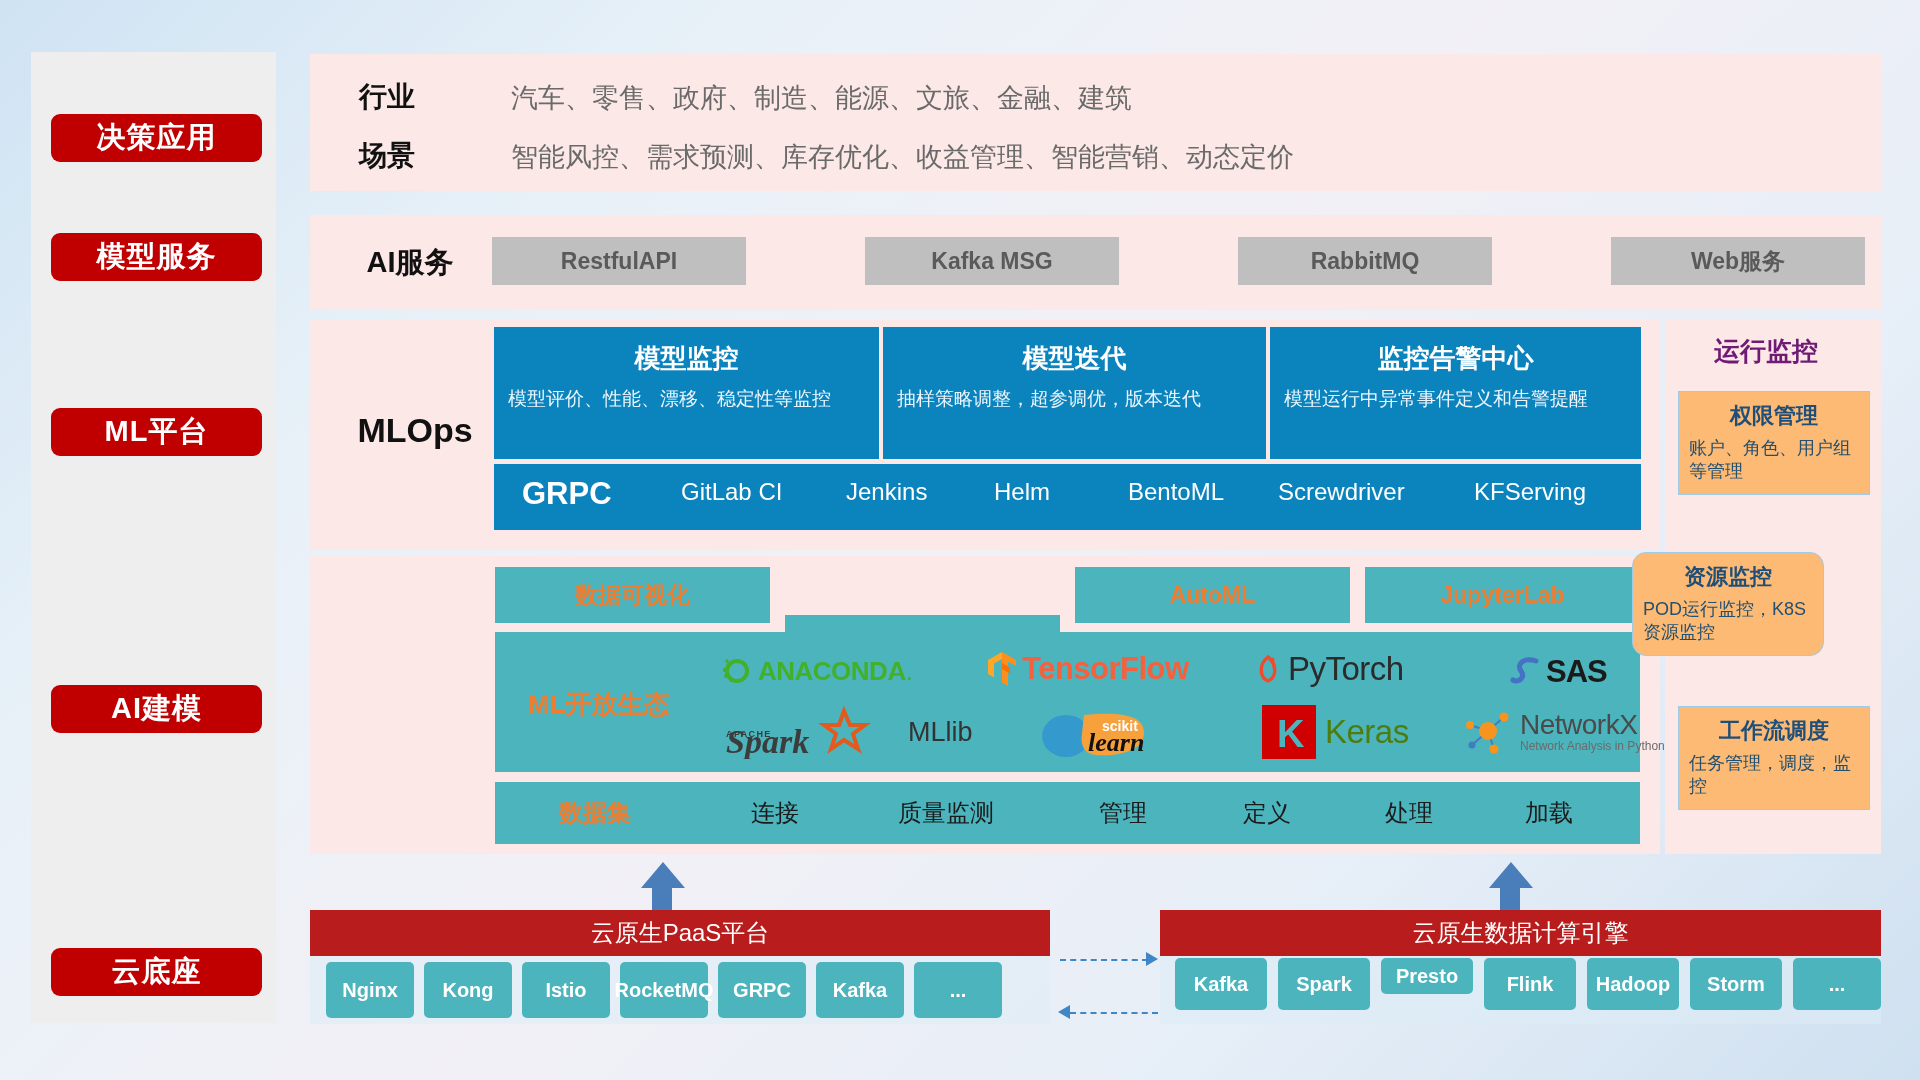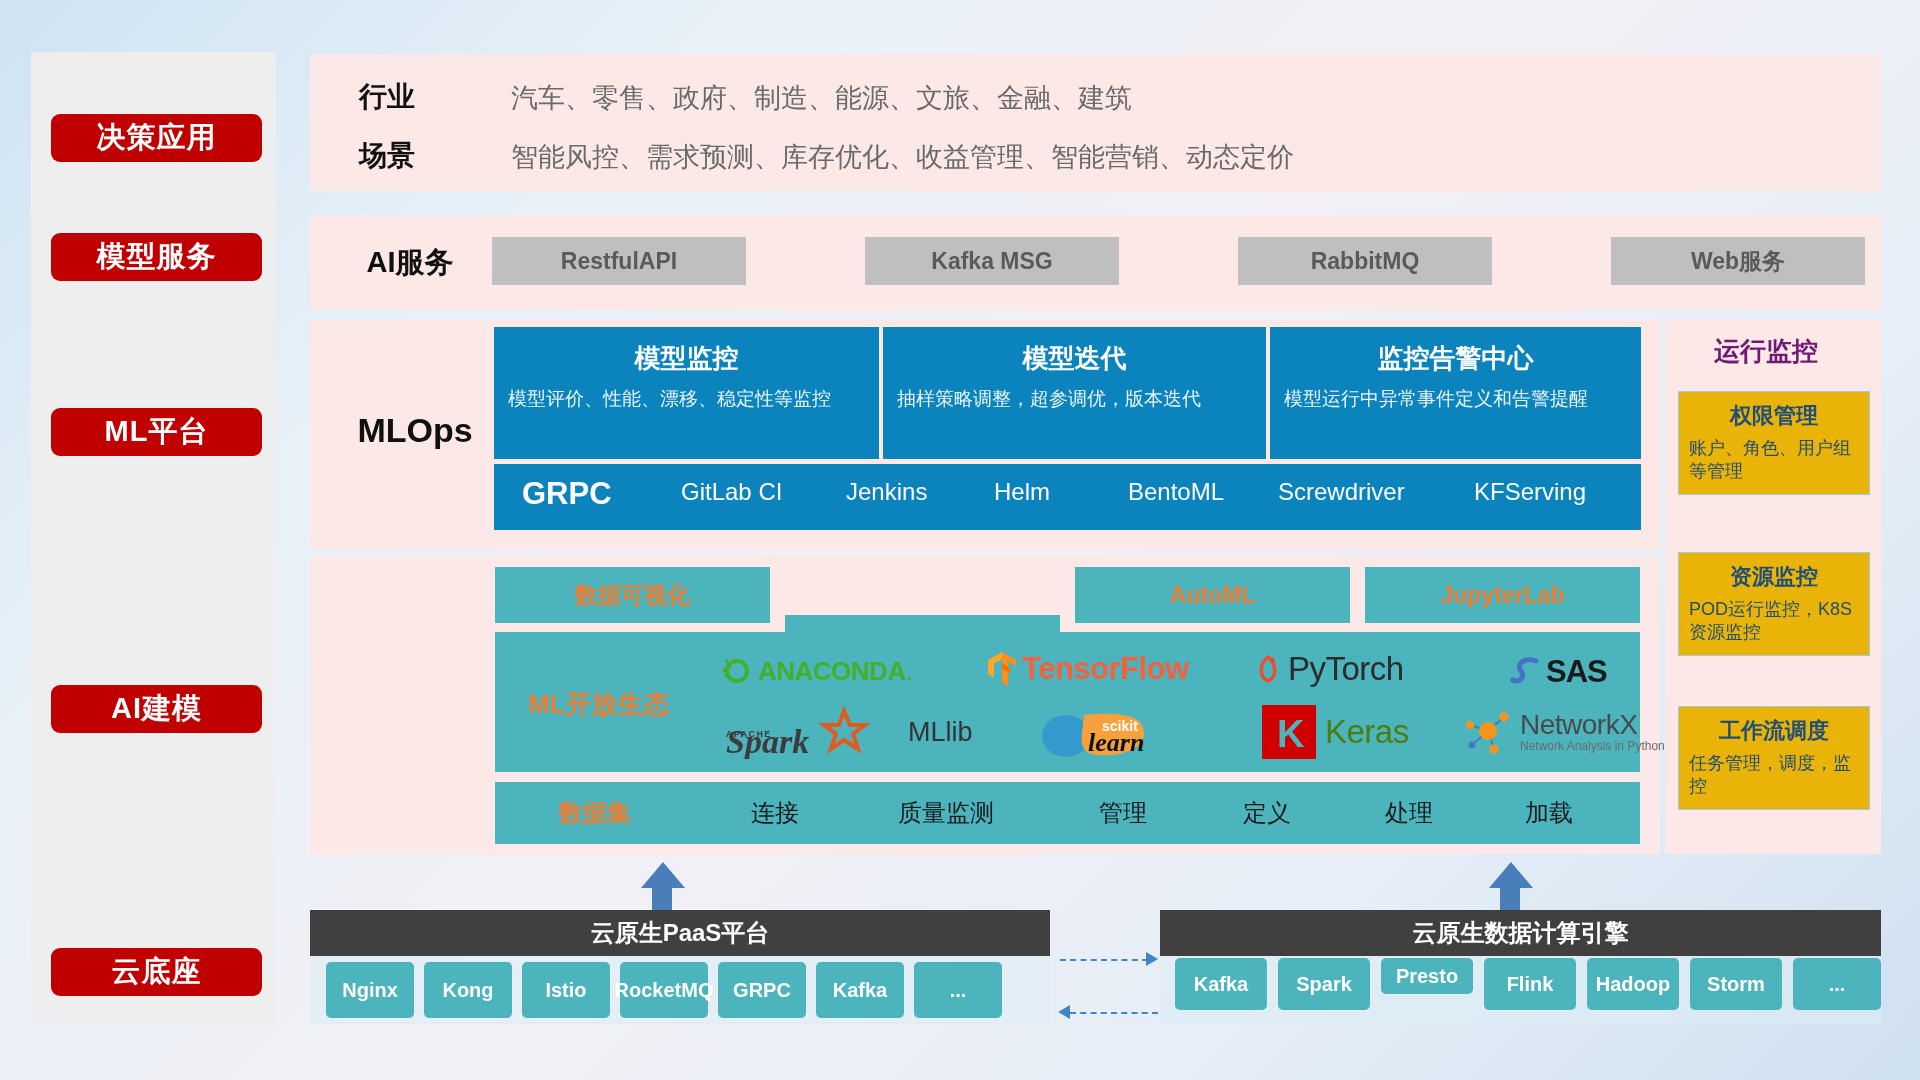--- a/index.html
+++ b/index.html
@@ -51,27 +51,27 @@
   }
   .eco-box{position:absolute;background:#4cb4bd;}
   .eco-label{position:absolute;color:#ed7d31;font-weight:bold;font-size:26px;}
   .ds-bar{position:absolute;background:#4cb4bd;}
   .ds-bar span{position:absolute;top:50%;transform:translateY(-50%);font-size:24px;color:#1b1b1b;}
   .ds-bar span.k{color:#ed7d31;font-weight:bold;}
 
   
   .rmon{position:absolute;background:#fce9e7;}
   .rmon-title{position:absolute;font-size:26px;font-weight:bold;color:#701a75;}
-  .rcard{position:absolute;background:#eab308;border:1px solid #9ecbe8;}
+  .rcard{position:absolute;background:#fdba74;border:1px solid #9ecbe8;}
   .rcard .rt{font-size:22px;font-weight:bold;color:#1f4e79;text-align:center;margin:9px 0 6px;}
   .rcard .rd{font-size:18px;color:#24506f;line-height:1.3;padding:0 10px;}
 
   
   .cloudhdr{
-    position:absolute;background:#404040;color:#fff;font-weight:bold;font-size:24px;
+    position:absolute;background:#b91c1c;color:#fff;font-weight:normal;font-size:24px;
     display:flex;align-items:center;justify-content:center;
   }
   .cloudbody{position:absolute;background:rgba(220,236,246,.55);}
   .cbchip{
     position:absolute;background:#4cb4bd;color:#fff;font-weight:bold;font-size:20px;border-radius:5px;
     display:flex;align-items:center;justify-content:center;text-align:center;line-height:1.1;
   }
   .arrowstem{position:absolute;background:#4a7ebb;}
   .arrowhead{position:absolute;width:0;height:0;border-left:22px solid transparent;border-right:22px solid transparent;border-bottom:26px solid #4a7ebb;}
   .dash{position:absolute;height:0;border-top:2px dashed #3f86c4;}
@@ -263,21 +263,21 @@
     <span style="left:1030px;">加载</span>
   </div>
 
   <div class="rmon" style="left:1665px;top:320px;width:216px;height:534px;"></div>
   <div class="rmon-title" style="left:1714px;top:334px;">运行监控</div>
 
   <div class="rcard" style="left:1678px;top:391px;width:190px;height:102px;">
     <div class="rt">权限管理</div>
     <div class="rd">账户、角色、用户组等管理</div>
   </div>
-  <div class="rcard" style="left:1678px;top:552px;width:190px;height:102px;">
+  <div class="rcard" style="left:1632px;top:552px;width:190px;height:102px;border-radius:14px;">
     <div class="rt">资源监控</div>
     <div class="rd">POD运行监控，K8S资源监控</div>
   </div>
   <div class="rcard" style="left:1678px;top:706px;width:190px;height:102px;">
     <div class="rt">工作流调度</div>
     <div class="rd">任务管理，调度，监控</div>
   </div>
 
   <div class="arrowhead" style="left:641px;top:862px;"></div>
   <div class="arrowstem" style="left:652px;top:886px;width:20px;height:26px;"></div>

